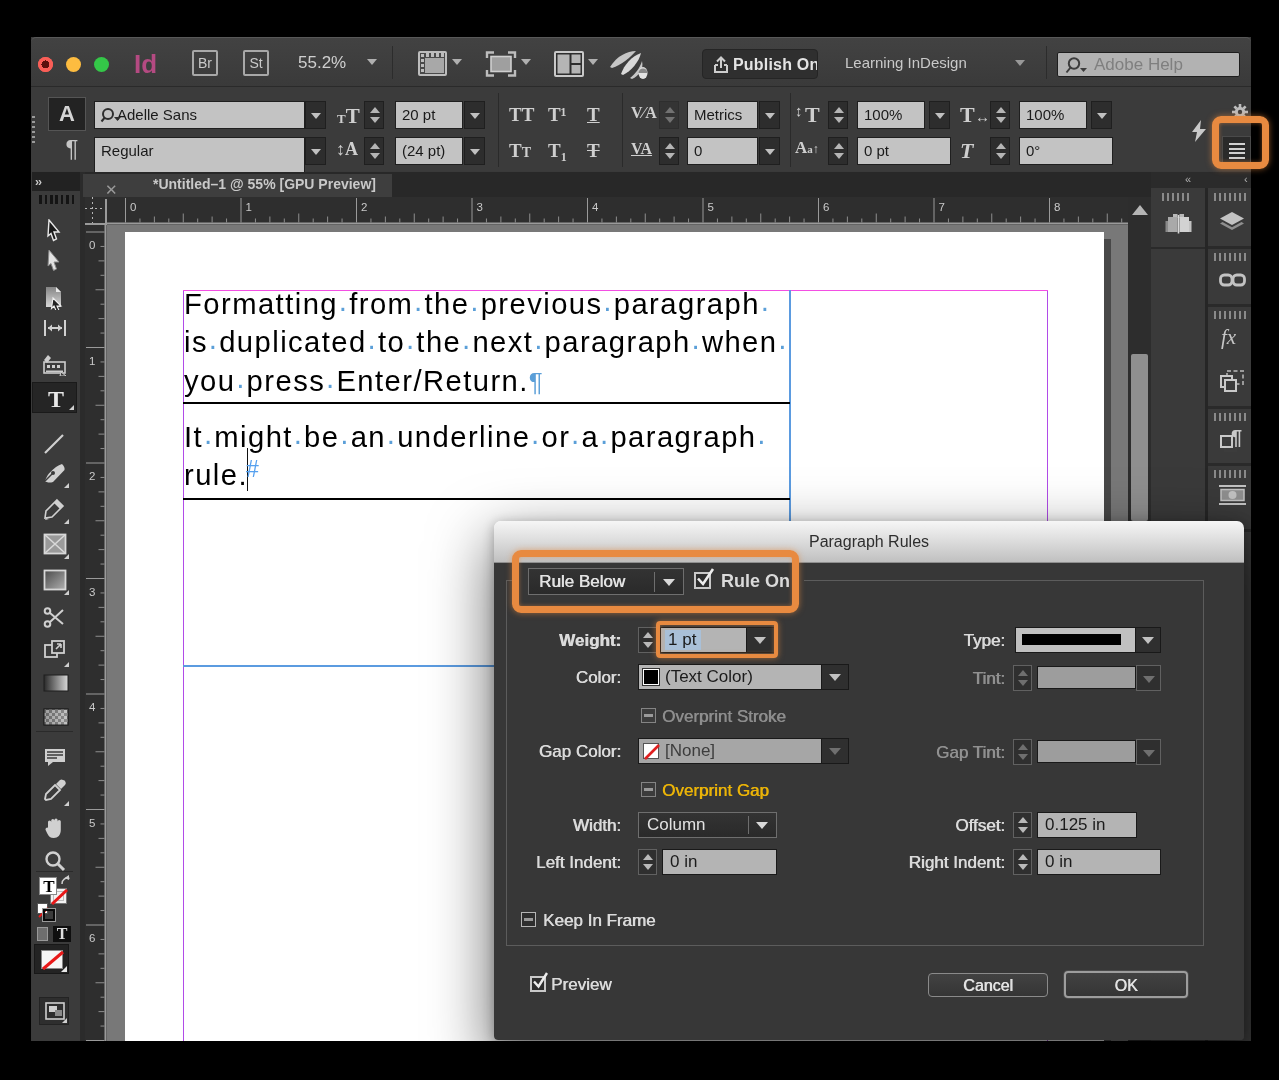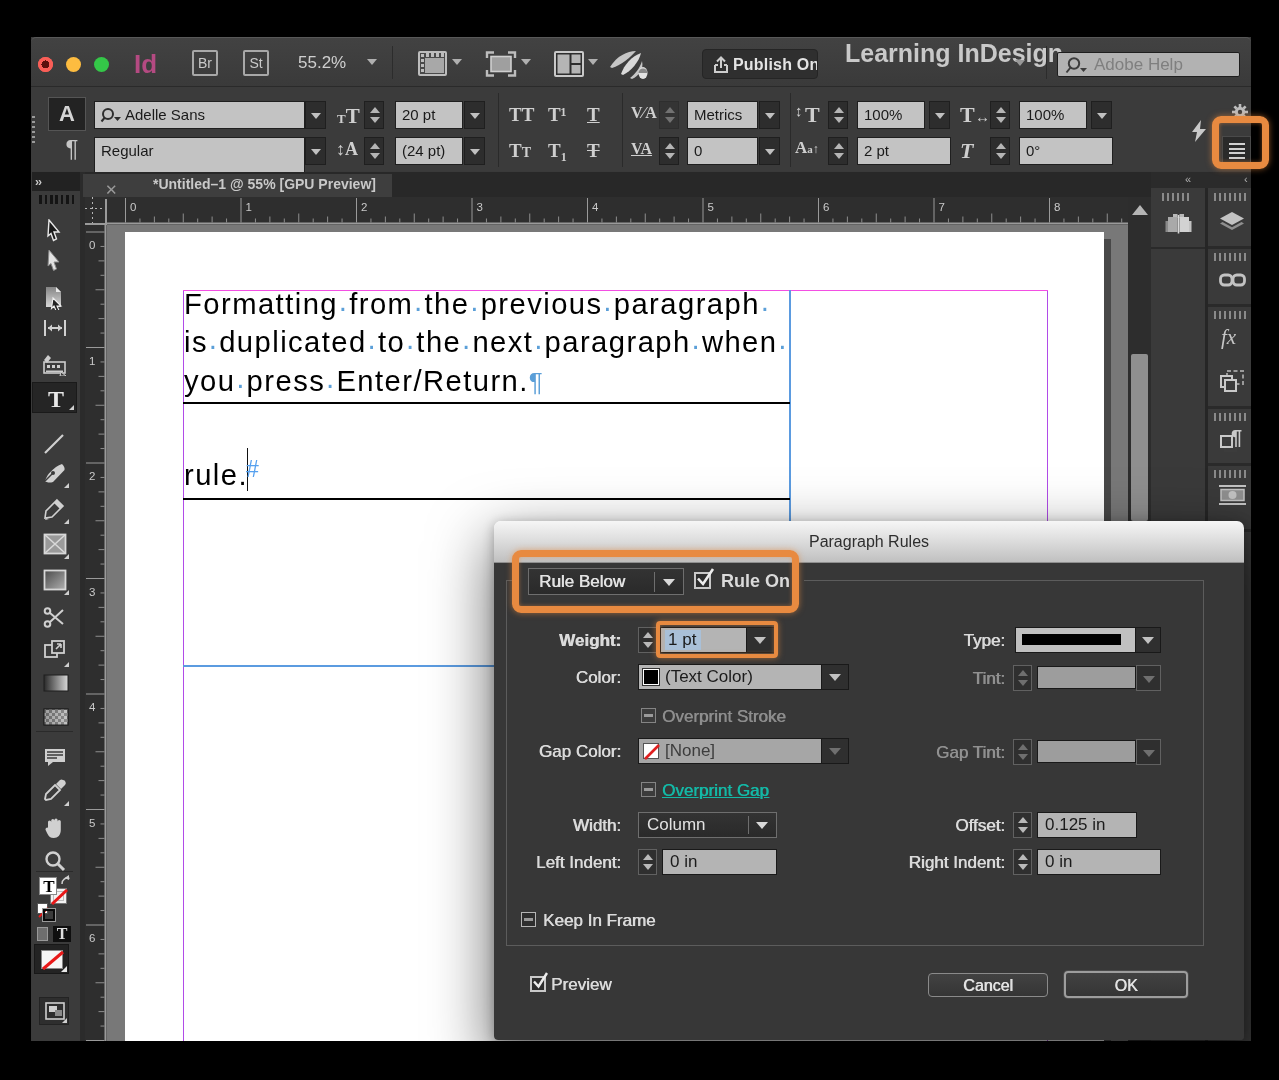--- a/index.html
+++ b/index.html
@@ -178,37 +178,37 @@
     <div class="abs" style="left:671px; top:11px; width:116px; height:30px; background:#2f2f2f; border:1px solid #252525; border-radius:4px; overflow:hidden;">
       <svg style="position:absolute; left:10px; top:6px;" width="16" height="18" viewBox="0 0 16 18">
         <g stroke="#cdcdcd" stroke-width="2" fill="none">
           <path d="M8 12 V2"></path>
             <path d="M4 5.5 L8 1.5 L12 5.5"></path>
             <path d="M2 9 H5 M11 9 H14 M2 9 V16 H14 V9"></path>
         </g>
       </svg>
       <span style="position:absolute; left:30px; top:6px; color:#e4e4e4; font-size:16px; font-weight:bold; letter-spacing:0.2px; white-space:nowrap;">Publish Onl</span>
     </div>
-    <div class="abs" style="left:814px; top:1px; color:#c9c9c9; font-size:25px; font-weight:bold;">Learning InDesign</div>
+    <div class="abs" style="left:814px; top:16px; color:#c9c9c9; font-size:15px; font-weight:normal;">Learning InDesign</div>
     <div class="caret" style="left:984px; top:22px; border-top-color:#989898;"></div>
     <div class="sep1" style="left:1015px;"></div>
     <div class="abs" style="left:1026px; top:14px; width:183px; height:25px; background:#b2b2b2; border:1px solid #1e1e1e; border-radius:2px;">
       <svg style="position:absolute; left:7px; top:3px;" width="24" height="20" viewBox="0 0 24 20">
         <circle cx="9" cy="7.5" r="5.2" fill="none" stroke="#3c3c3c" stroke-width="2"></circle>
         <path d="M5.5 11.5 L1.5 16.5" stroke="#3c3c3c" stroke-width="2"></path>
         <path d="M15 12 h7 l-3.5 4 z" fill="#3c3c3c"></path>
       </svg>
       <span style="position:absolute; left:36px; top:2px; color:#7f7f7f; font-size:17px;">Adobe Help</span>
     </div>
   </div>
   <div id="controlbar">
     <div class="abs" style="left:1px; top:29px; width:3px; height:30px; background:repeating-linear-gradient(#9a9a9a 0 2px, transparent 2px 5px);"></div>
     <div class="abs" style="left:17px; top:10px; width:38px; height:34px; background:#232323; border:1px solid #555; color:#d5d5d5; font-size:22px; font-weight:bold; text-align:center; line-height:32px;">A</div>
     <div class="abs" style="left:26px; top:48px; width:30px; height:30px; color:#c5c5c5; font-size:24px; text-align:center;">¶</div>
-    <div class="fld" style="left:63px; top:14px; width:211px; height:28px; padding-left:30px;">Adelle Sans
+    <div class="fld" style="left:63px; top:14px; width:211px; height:28px; padding-left:22px;">Adelle Sans
       <svg style="position:absolute; left:5px; top:5px;" width="24" height="18" viewBox="0 0 24 18">
         <circle cx="8" cy="7" r="5" fill="none" stroke="#2e2e2e" stroke-width="2"></circle>
         <path d="M4.8 10.5 L1.5 14.5" stroke="#2e2e2e" stroke-width="2"></path>
         <path d="M14 10 h7 l-3.5 4 z" fill="#2e2e2e"></path>
       </svg>
     </div>
     <div class="drop" style="left:274px; top:14px;"></div>
     <div class="fld" style="left:63px; top:50px; width:211px; height:44px;">Regular</div>
     <div class="drop" style="left:274px; top:50px;"></div>
     <div class="tgly" style="left:306px; top:17px; font-size:21px;"><span style="font-size:13px;">T</span>T</div>
@@ -236,21 +236,21 @@
     <div class="fld" style="left:656px; top:50px; width:71px; height:28px;">0</div>
     <div class="drop" style="left:728px; top:50px;"></div>
     <div class="csep" style="left:759px;"></div>
     <div class="tgly" style="left:764px; top:16px; font-size:15px;">↕</div>
     <div class="tgly" style="left:774px; top:15px; font-size:22px;">T</div>
     <div class="stepper" style="left:797px; top:14px;"></div>
     <div class="fld" style="left:826px; top:14px; width:68px; height:28px;">100%</div>
     <div class="drop" style="left:898px; top:14px;"></div>
     <div class="tgly" style="left:764px; top:51px; font-size:17px;">A<span style="font-size:11px;">a</span><span style="font-size:12px;">↑</span></div>
     <div class="stepper" style="left:797px; top:50px;"></div>
-    <div class="fld" style="left:826px; top:50px; width:94px; height:28px;">2 pt</div>
+    <div class="fld" style="left:826px; top:50px; width:94px; height:28px;">0 pt</div>
     <div class="tgly" style="left:929px; top:15px; font-size:22px;">T</div>
     <div class="tgly" style="left:944px; top:22px; font-size:15px;">↔</div>
     <div class="stepper" style="left:959px; top:14px;"></div>
     <div class="fld" style="left:988px; top:14px; width:68px; height:28px;">100%</div>
     <div class="drop" style="left:1060px; top:14px;"></div>
     <div class="tgly" style="left:929px; top:51px; font-style:italic; font-size:22px;">T</div>
     <div class="stepper" style="left:959px; top:50px;"></div>
     <div class="fld" style="left:988px; top:50px; width:94px; height:28px;">0°</div>
     <svg class="abs" style="left:1201px; top:17px;" width="16" height="16" viewBox="0 0 16 16">
       <g fill="#bdbdbd">
@@ -697,20 +697,21 @@
 
       <div class="guide" style="left:682px; top:65px; width:2px; height:376px; background:#5b9be0;"></div>
       <div class="guide" style="left:76px; top:440px; width:608px; height:2px; background:#5b9be0;"></div>
 
       <div class="guide" style="left:76px; top:176.5px; width:607px; height:2.6px; background:#000;"></div>
       <div class="guide" style="left:76px; top:272.5px; width:607px; height:2.6px; background:#000;"></div>
 
       <div class="ctext" style="left:77px; top:60px;" id="L1">Formatting<span class="d">·</span>from<span class="d">·</span>the<span class="d">·</span>previous<span class="d">·</span>paragraph<span class="d">·</span></div>
       <div class="ctext" style="left:77px; top:98px;" id="L2">is<span class="d">·</span>duplicated<span class="d">·</span>to<span class="d">·</span>the<span class="d">·</span>next<span class="d">·</span>paragraph<span class="d">·</span>when<span class="d">·</span></div>
       <div class="ctext" style="left:77px; top:137px;" id="L3">you<span class="d">·</span>press<span class="d">·</span>Enter/Return.<span class="blue" style="font-size:26px;">¶</span></div>
+      <div class="ctext" style="left:77px; top:193px;" id="L4">It<span class="d">·</span>might<span class="d">·</span>be<span class="d">·</span>an<span class="d">·</span>underline<span class="d">·</span>or<span class="d">·</span>a<span class="d">·</span>paragraph<span class="d">·</span></div>
       <div class="ctext" style="left:77px; top:231px;" id="L5">rule.</div>
       <div class="abs" style="left:139.5px; top:223px; width:1.6px; height:43px; background:#111;"></div>
       <div class="abs" style="left:139px; top:231px; color:#55a0ef; font-size:23px;">#</div>
     </div>
     <div id="vsb">
       <div class="abs" style="left:4px; top:8px; width:0; height:0; border-left:8px solid transparent; border-right:8px solid transparent; border-bottom:10px solid #b5b5b5;"></div>
       <div class="abs" style="left:3px; top:157px; width:17px; height:167px; background:#8f8f8f; border-radius:2px;"></div>
     </div>
   </div>
   <div id="dock">
@@ -837,21 +838,21 @@
         <div style="position:absolute; left:7px; top:9px; width:0; height:0; border-left:6px solid transparent; border-right:6px solid transparent; border-top:7px solid #6f6f6f;"></div>
       </div>
     </div>
 
     <div class="dlabel" style="left:380px; top:180px; width:131px; text-align:right; color:#909090;">Gap Tint:</div>
     <div class="dstep dsdis" style="left:519px; top:176px;"></div>
     <div class="dfld" style="left:543px; top:177px; width:99px; height:23px; background:#9d9d9d;"></div>
     <div class="ddrop ddis" style="left:642px; top:176px; width:25px;"></div>
 
     <div class="chkdash" style="left:147px; top:219px;"></div>
-    <div class="dlabel" style="left:168px; top:218px; color:#14b8a6;text-decoration:underline;">Overprint Gap</div>
+    <div class="dlabel" style="left:168px; top:218px; color:#eab308;">Overprint Gap</div>
 
     <div class="dlabel" style="left:0px; top:253px; width:127px; text-align:right;">Width:</div>
     <div class="ddark" style="left:144px; top:249px; width:139px; height:26px;">
       <span style="position:absolute; left:8px; top:2px;">Column</span>
       <div style="position:absolute; right:27px; top:3px; width:1px; height:18px; background:#6e6e6e;"></div>
       <div style="position:absolute; right:8px; top:9px; width:0; height:0; border-left:6px solid transparent; border-right:6px solid transparent; border-top:7px solid #d8d8d8;"></div>
     </div>
 
     <div class="dlabel" style="left:380px; top:253px; width:131px; text-align:right;">Offset:</div>
     <div class="dstep" style="left:519px; top:249px;"></div>

